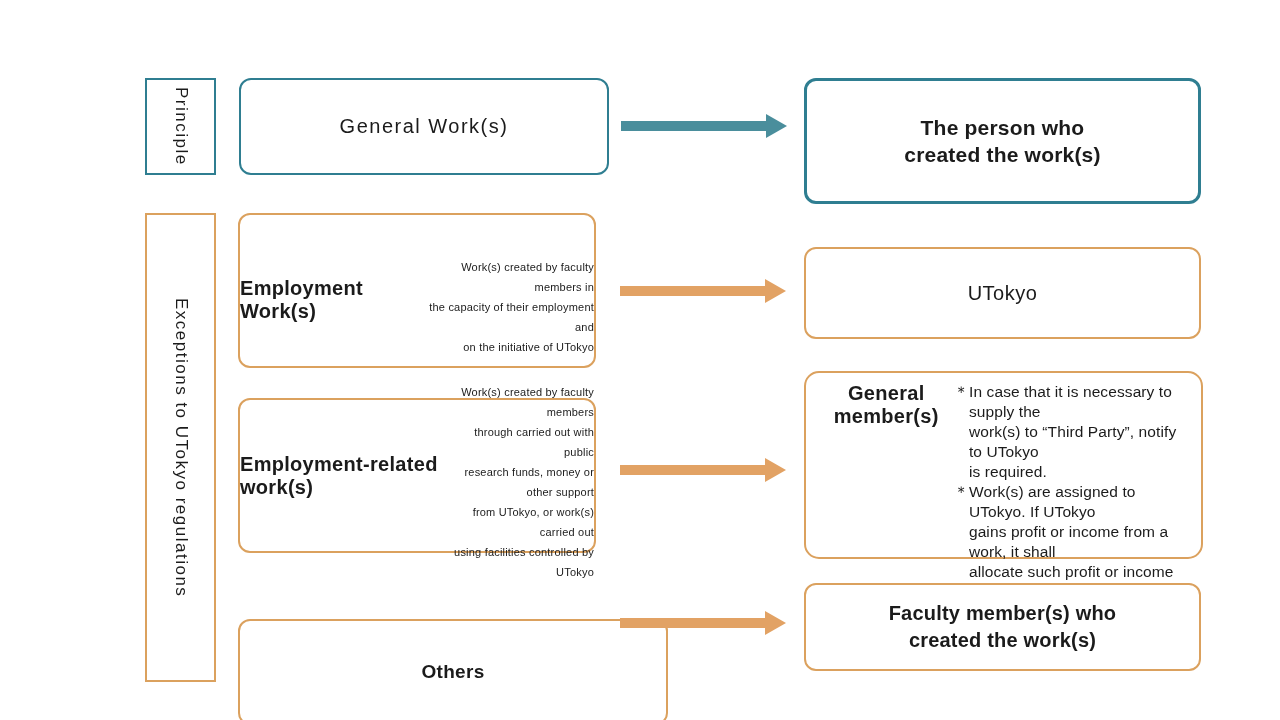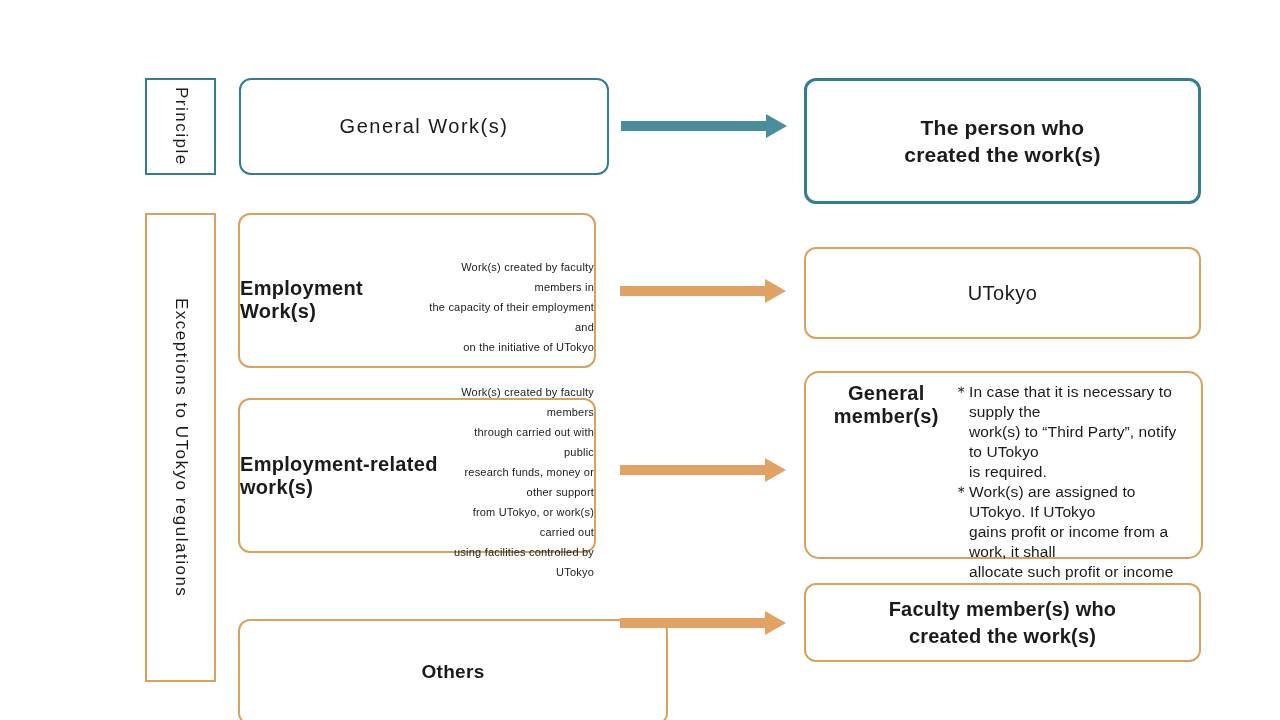--- a/index.html
+++ b/index.html
@@ -132,18 +132,18 @@
 
   <div class="box orange-border rounded center-flex" style="left:238px;top:575px;width:430px;height:106px;margin-top:44px;">
     <span class="title-bold" style="font-size:19px;">Others</span>
   </div>
 
   <div class="arrow orange" style="left:620px;top:611px;width:166px;">
     <div class="shaft"></div>
     <div class="head"></div>
   </div>
 
-  <div class="box orange-border rounded center-flex" style="left:804px;top:583px;width:397px;height:79px;">
+  <div class="box orange-border rounded center-flex" style="left:804px;top:583px;width:397px;height:88px;">
     <span class="title-bold-lg" style="font-size:20px;">Faculty member(s) who
 created the work(s)</span>
   </div>
 
 </div>
 
 </body></html>

